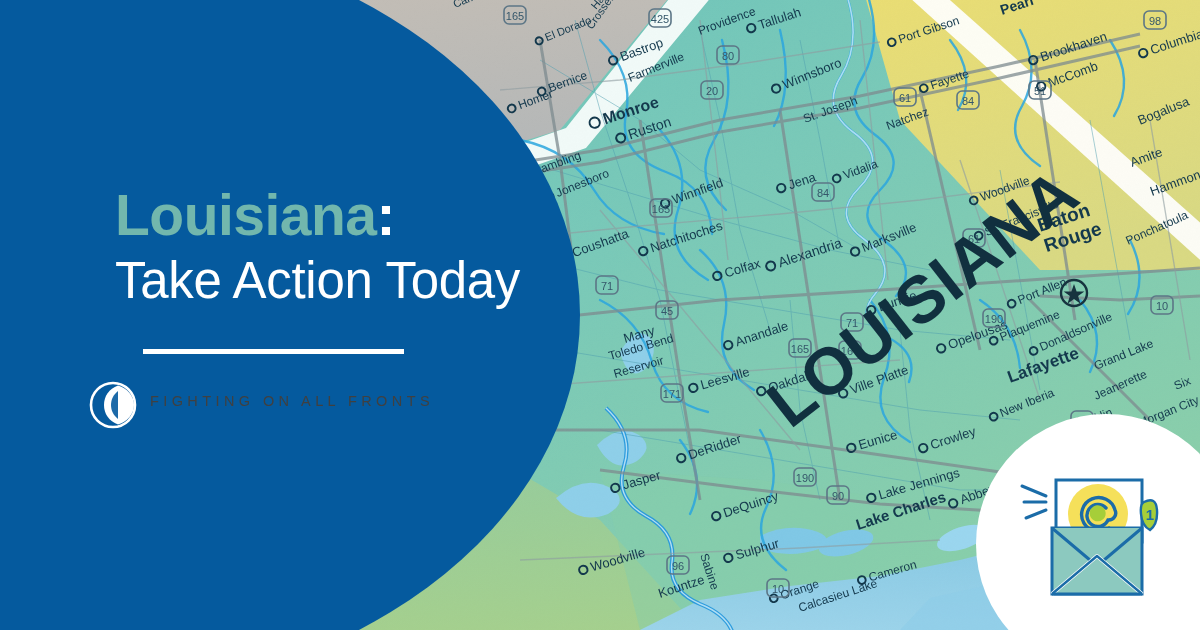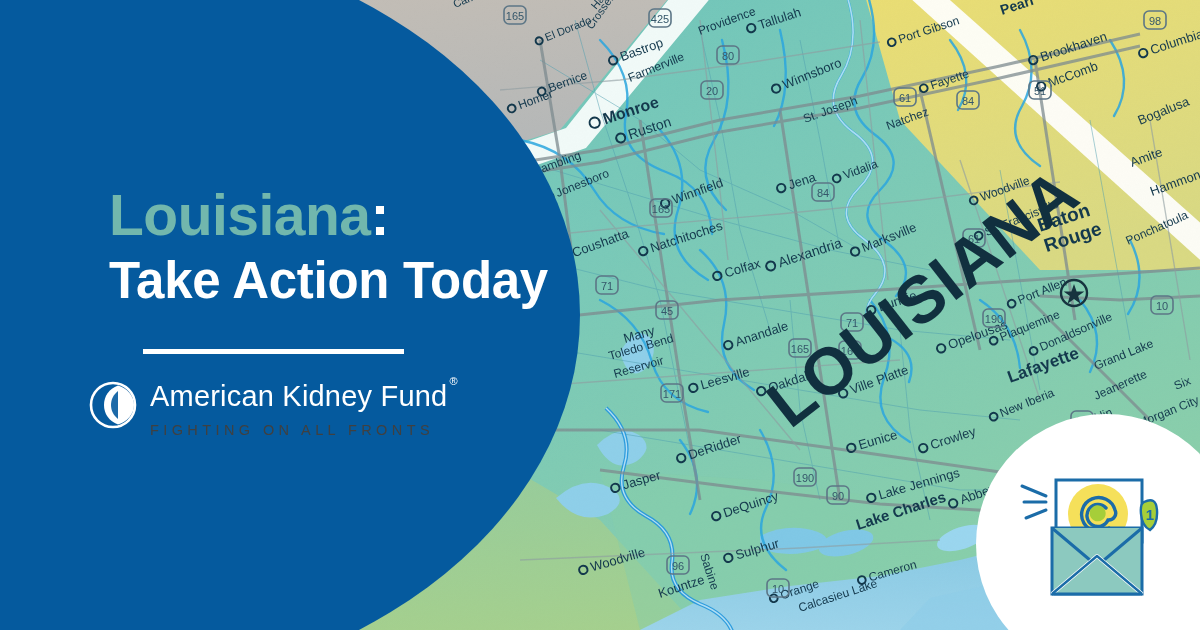--- a/index.html
+++ b/index.html
@@ -35,40 +35,40 @@
   .blue-left-fill{
     position:absolute;
     left:0; top:0; width:70px; height:630px;
     background:#055a9e;
     z-index:5;
   }
 
   
   .content{
     position:absolute;
-    left:1px; top:0; width:560px; height:548px;
+    left:7px; top:0; width:560px; height:548px;
     z-index:10;
   }
   .headline-wrap{
     position:absolute;
     left:108px; top:186px;
     width:430px;
   }
   .line1{
     font-size:57px;
     font-weight:bold;
     line-height:1.05;
     letter-spacing:-0.5px;
     white-space:nowrap;
   }
   .line1 .state{ color:#72b7ad; }
   .line1 .colon{ color:#ffffff; }
   .line2{
     font-size:51px;
-    font-weight:bold;
+    font-weight:normal;
     color:#ffffff;
     line-height:1.12;
     letter-spacing:-0.3px;
     margin-top:6px;
     white-space:nowrap;
   }
   .divider{
     position:absolute;
     left:143px; top:349px;
     width:261px; height:5px;
@@ -668,21 +668,20 @@
 
   <div class="divider"></div>
 
   <div class="logo">
     <svg class="logo-mark" viewBox="0 0 50 50">
       <circle cx="25" cy="25" r="22" fill="none" stroke="#ffffff" stroke-width="2.6"></circle>
       <path d="M30,5.5 C21,9 16,16 16,25 C16,34 21,41 30,44.5 C39.5,41.5 46,34 46,25 C46,16 39.5,8.5 30,5.5 Z" fill="#ffffff"></path>
       <path d="M30,11 C25.5,14.5 23,19.5 23,25 C23,30.5 25.5,35.5 30,39 C30,30 30,20 30,11 Z" fill="#055a9e" opacity="0.9"></path>
     </svg>
     <div class="logo-text">
-      <div class="logo-name"><span>American Kidney Fund</span><span class="logo-reg">®</span></div>
       <div class="logo-tagline">FIGHTING ON ALL FRONTS</div>
     </div>
   </div>
 
   <div class="email-circle"></div>
   <svg class="email-icon" viewBox="0 0 170 150">
 
     <g stroke="#1b6ca8" stroke-width="3" stroke-linecap="round">
       <line x1="10" y1="28" x2="34" y2="38"></line>
       <line x1="12" y1="44" x2="34" y2="44"></line>

